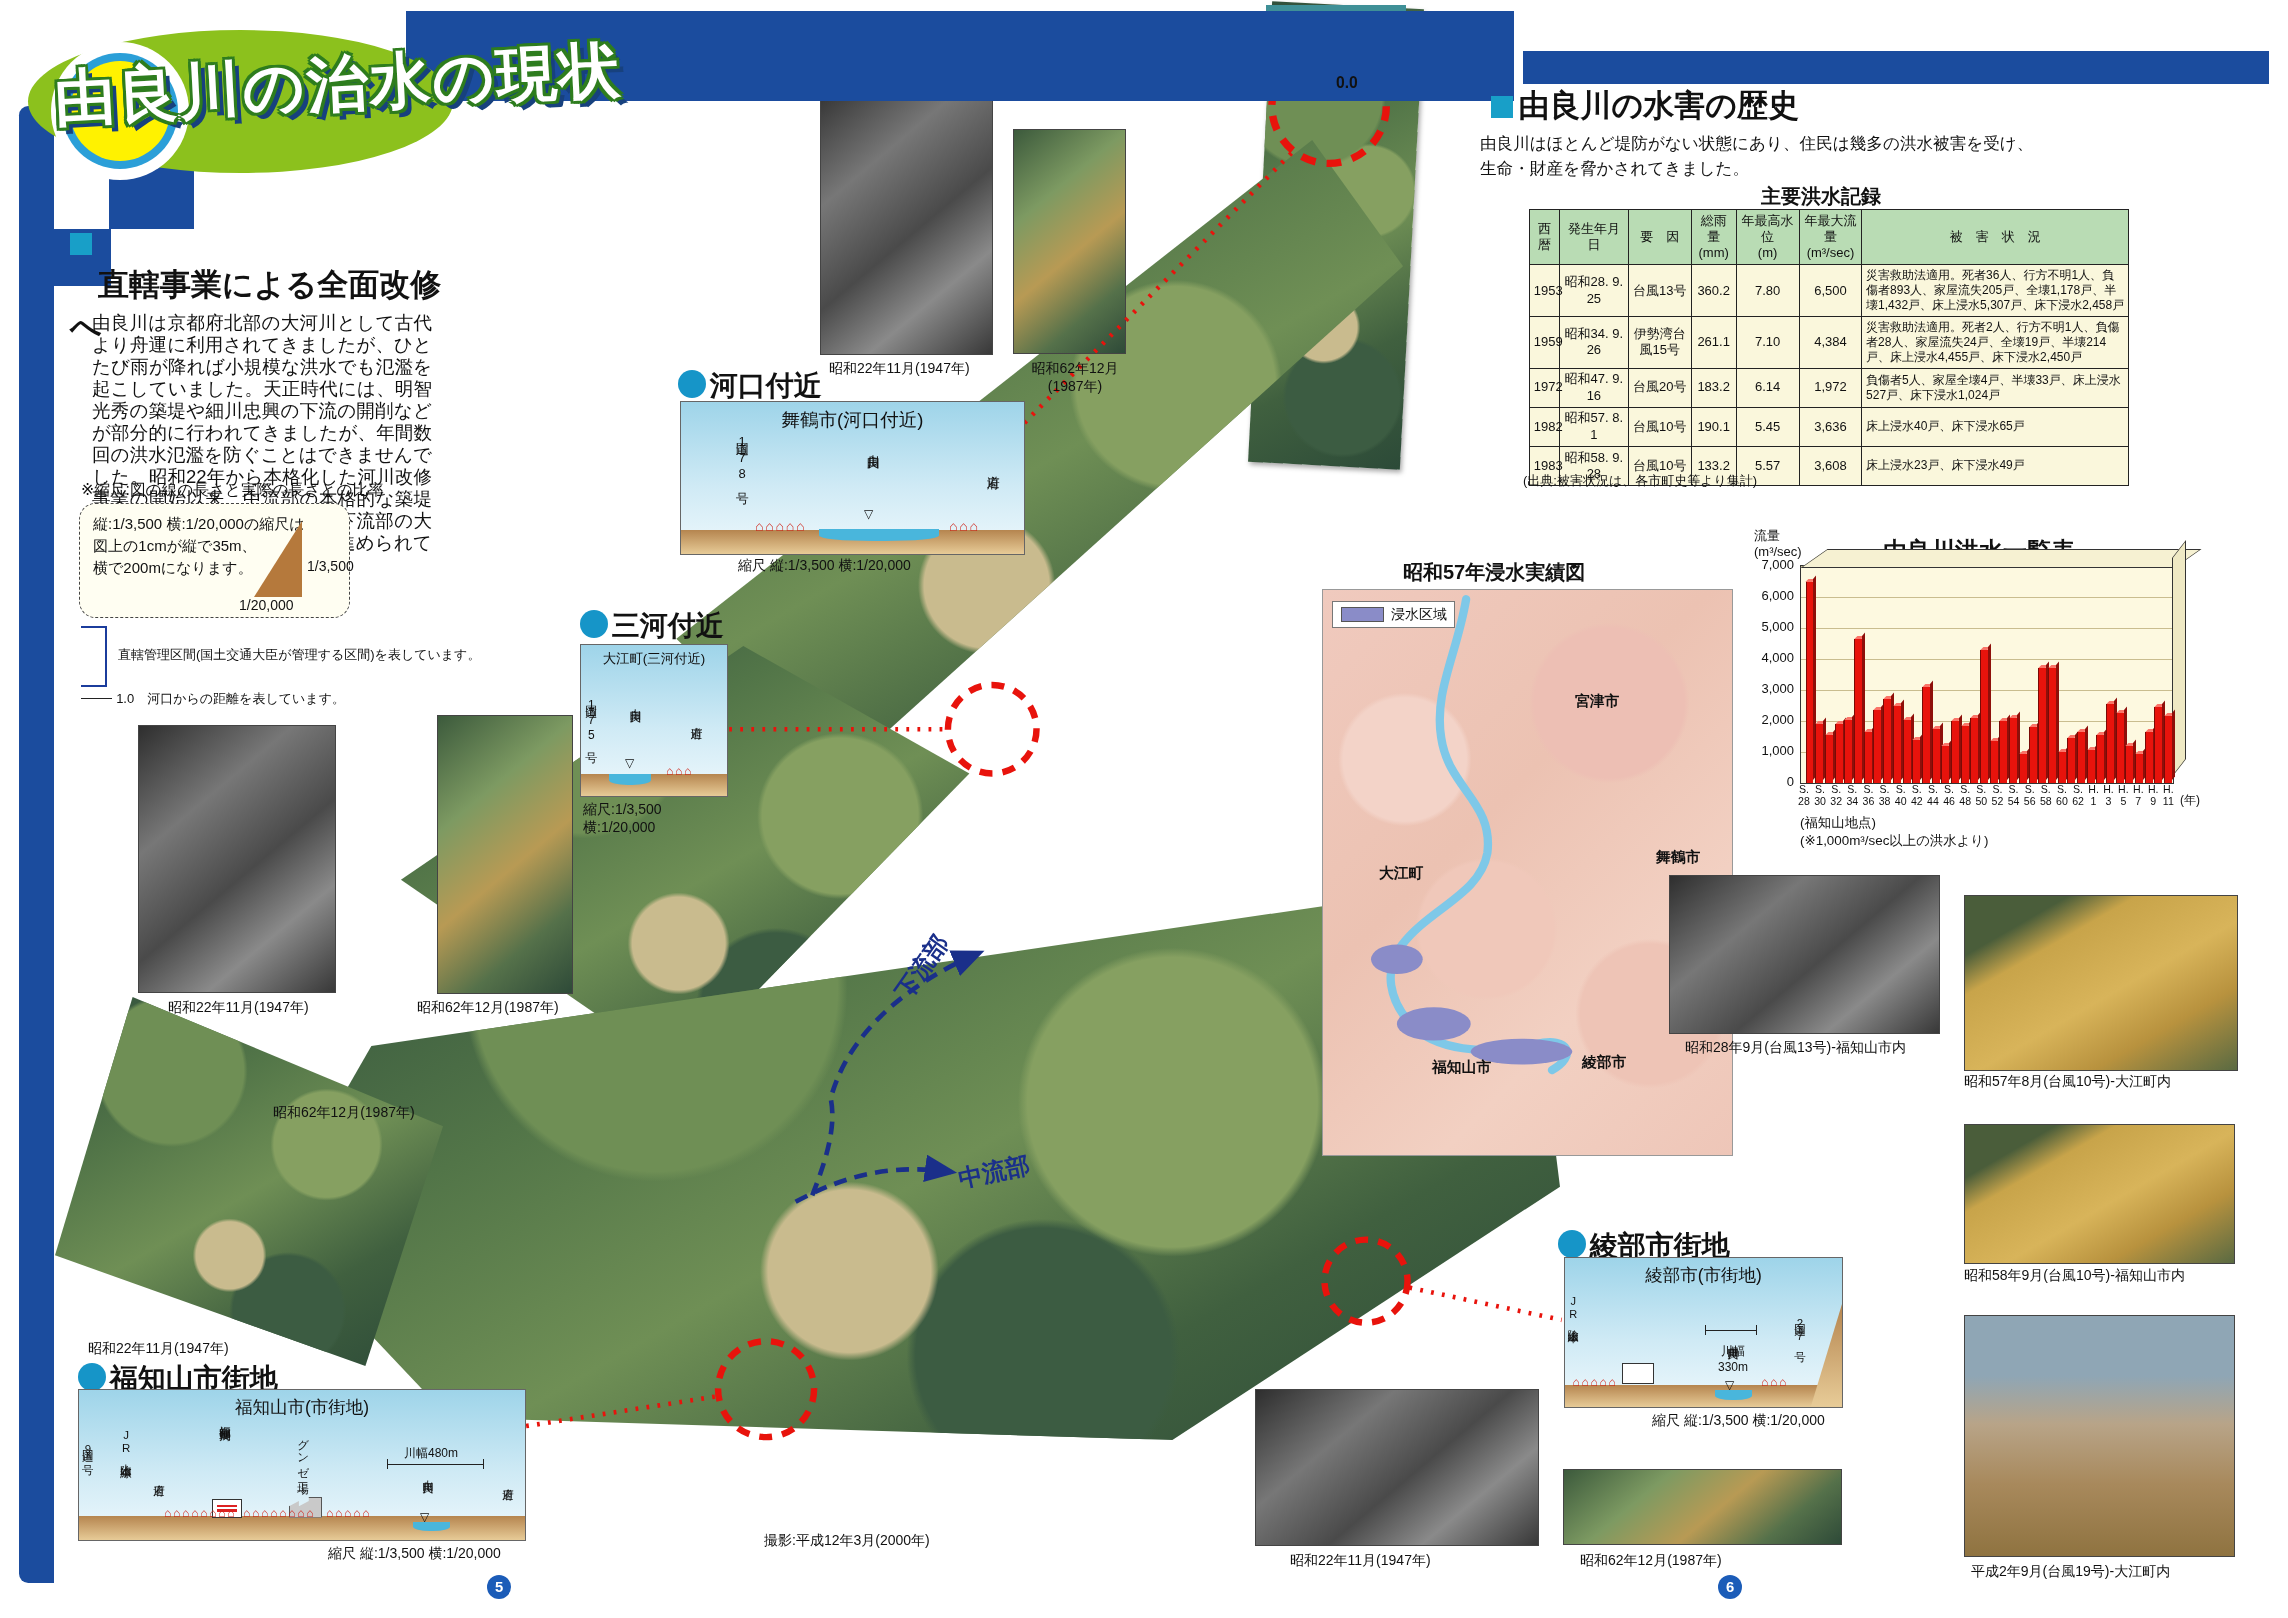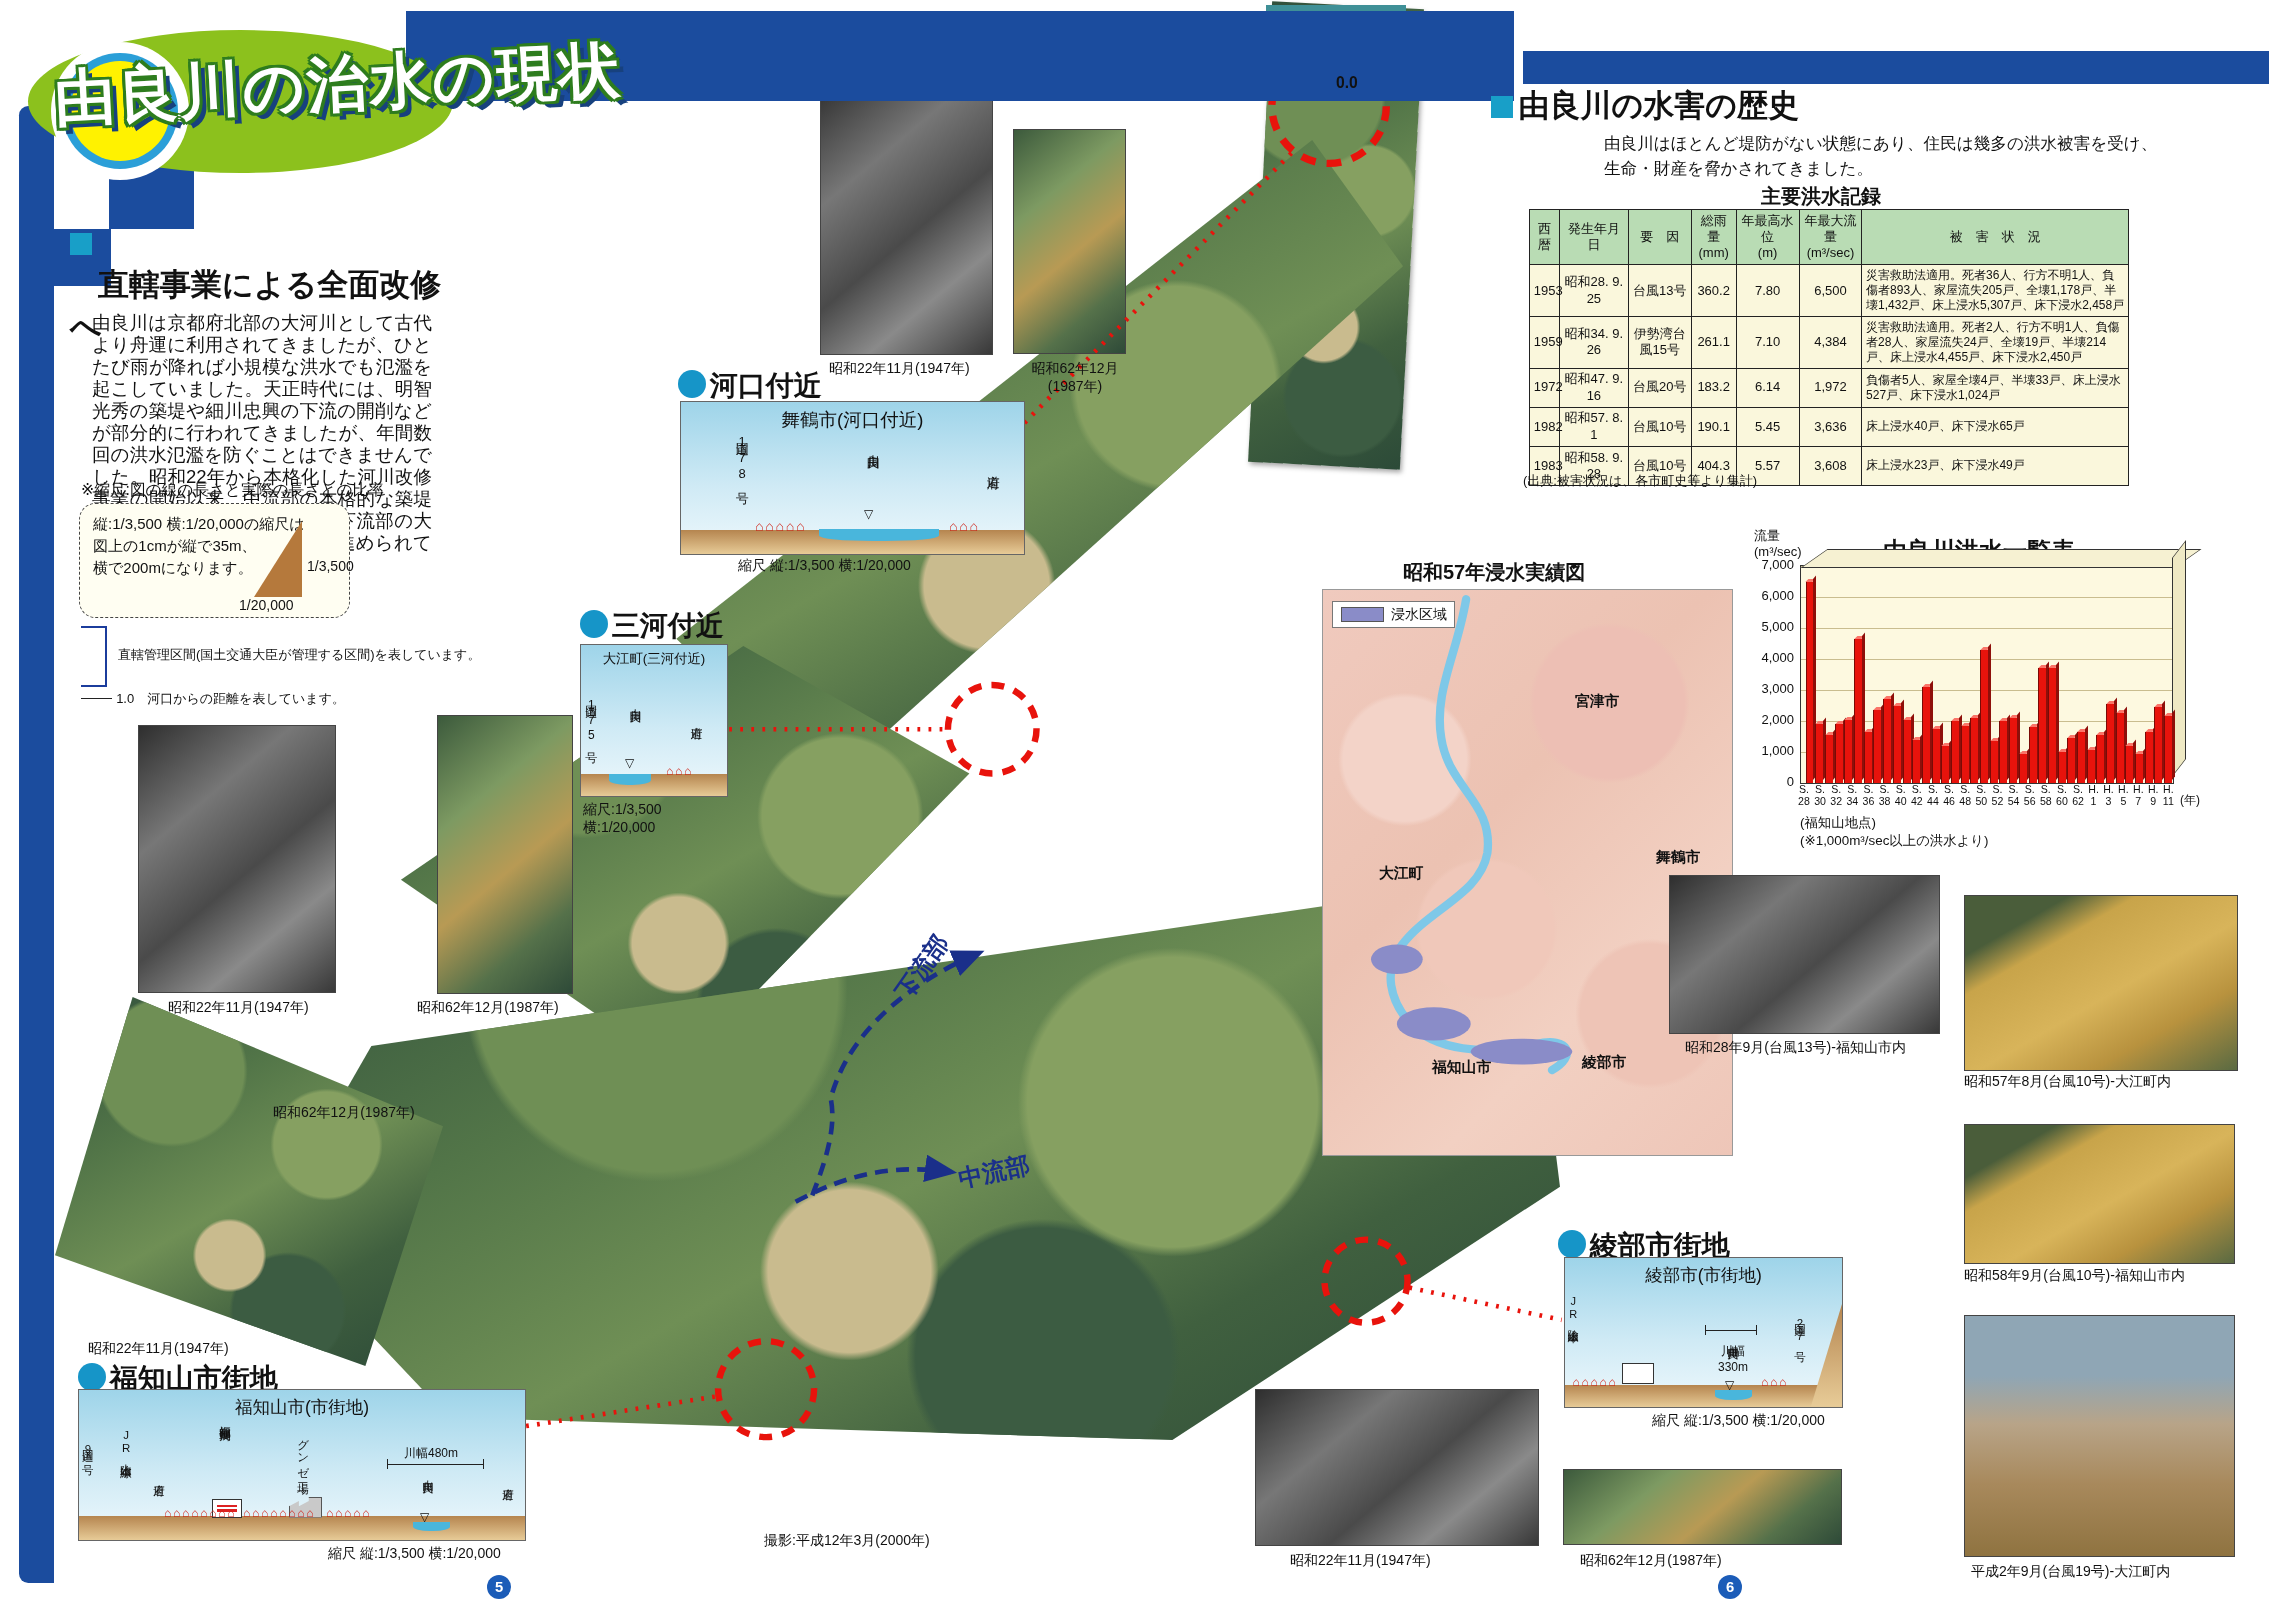--- a/index.html
+++ b/index.html
@@ -265,21 +265,21 @@
     <div class="water" style="left:150px;bottom:7.4px;width:37px;height:9.2px;"></div>
     <div class="abs vtx" style="left:229px;top:57px;font-size:11.5px;">国道27号</div>
     <div class="abs hrow" style="left:7.4px;bottom:18.5px;font-size:12px;"></div>
     <div class="abs hrow w3" style="left:196px;bottom:18.5px;font-size:12px;"></div>
   </div>
   <div class="abs small-cap z5" style="left:1652px;top:1412px;">縮尺 縦:1/3,500 横:1/20,000</div>
 
   <div class="abs z5" style="left:1491px;top:85px;font-size:31px;font-weight:bold;">
     <span class="h-square"></span><span>由良川の水害の歴史</span>
   </div>
-  <div class="abs pre z5" style="left:1604px;top:131px;font-size:16.6px;line-height:25px;width:591px;">由良川はほとんど堤防がない状態にあり、住民は幾多の洪水被害を受け、
+  <div class="abs pre z5" style="left:1480px;top:131px;font-size:16.6px;line-height:25px;width:591px;">由良川はほとんど堤防がない状態にあり、住民は幾多の洪水被害を受け、
 生命・財産を脅かされてきました。</div>
 
   <div class="abs tbl-title z5" style="left:1521px;top:183px;width:600px;">主要洪水記録</div>
   <table class="ftable abs z5" style="left:1521px;top:209px;margin-left:8px;">
     <colgroup>
       <col style="width:5%">
         <col style="width:11.5%">
         <col style="width:10.5%">
         <col style="width:7.5%">
       <col style="width:10.5%">
@@ -334,21 +334,21 @@
           <td>台風10号</td>
           <td>190.1</td>
           <td>5.45</td>
           <td>3,636</td>
           <td class="dmg">床上浸水40戸、床下浸水65戸</td>
         </tr>
         <tr>
           <td>1983</td>
           <td>昭和58. 9. 28</td>
           <td>台風10号</td>
-          <td>404.3</td>
+          <td>133.2</td>
           <td>5.57</td>
           <td>3,608</td>
           <td class="dmg">床上浸水23戸、床下浸水49戸</td>
         </tr>
       </tbody>
   </table>
   <div class="abs tbl-src z5" style="left:1523px;top:472px;">(出典:被害状況は、各市町史等より集計)</div>
 
   <div class="abs pre z5" style="left:1754px;top:528px;font-size:13px;line-height:1.2;">流量
 (m³/sec)</div>

